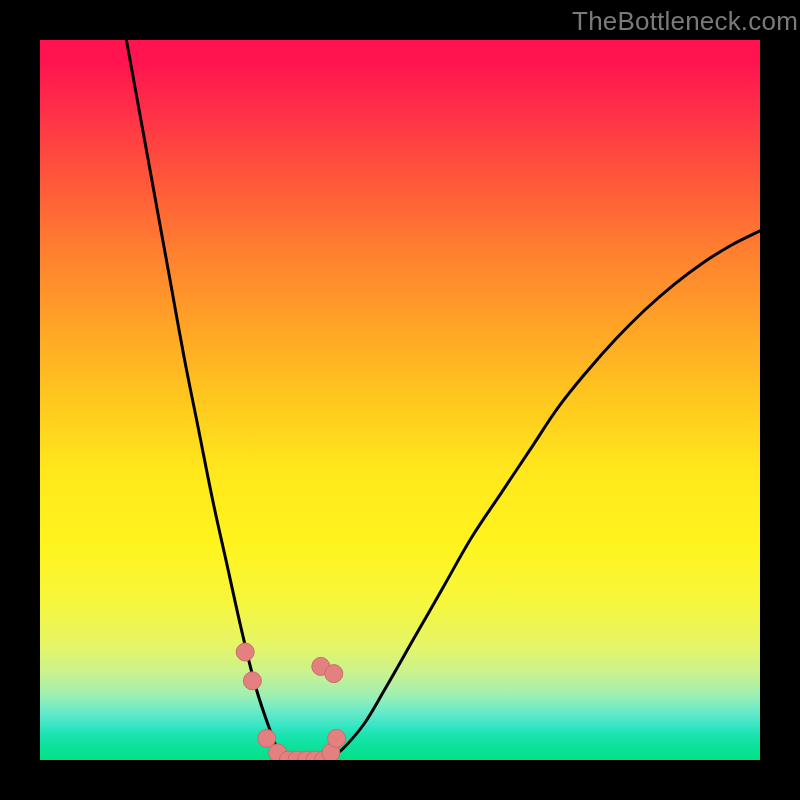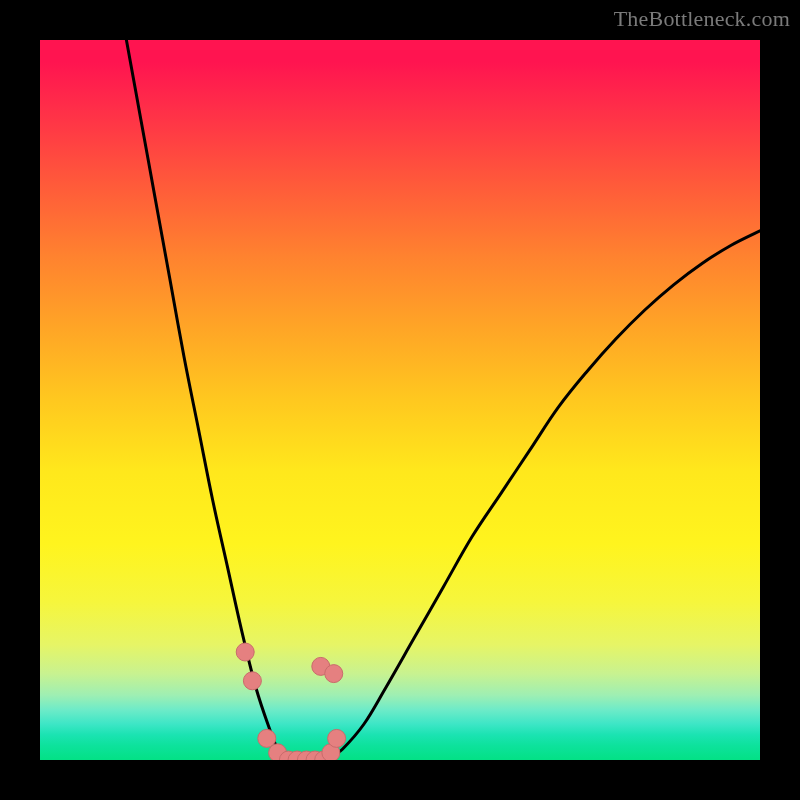--- a/index.html
+++ b/index.html
@@ -51,26 +51,25 @@
       #6eebc8 93%,
       #3de6c6 95%,
       #1be3b2 96.5%,
       #0de29c 98%,
       #03e185 100%
     );
   }
   .watermark {
     position: absolute;
     top: 6px;
-    right: 10px;
+    right: 2px;
     color: #7a7a7a;
-    font-size: 22px;
+    font-size: 26px;
     font-weight: 500;
     letter-spacing: 0.2px;
-    font-family: Liberation Serif, serif;
   }
   svg.curves {
     position: absolute;
     left: 0;
     top: 0;
   }
 </style>
 </head>
 <body>
 

